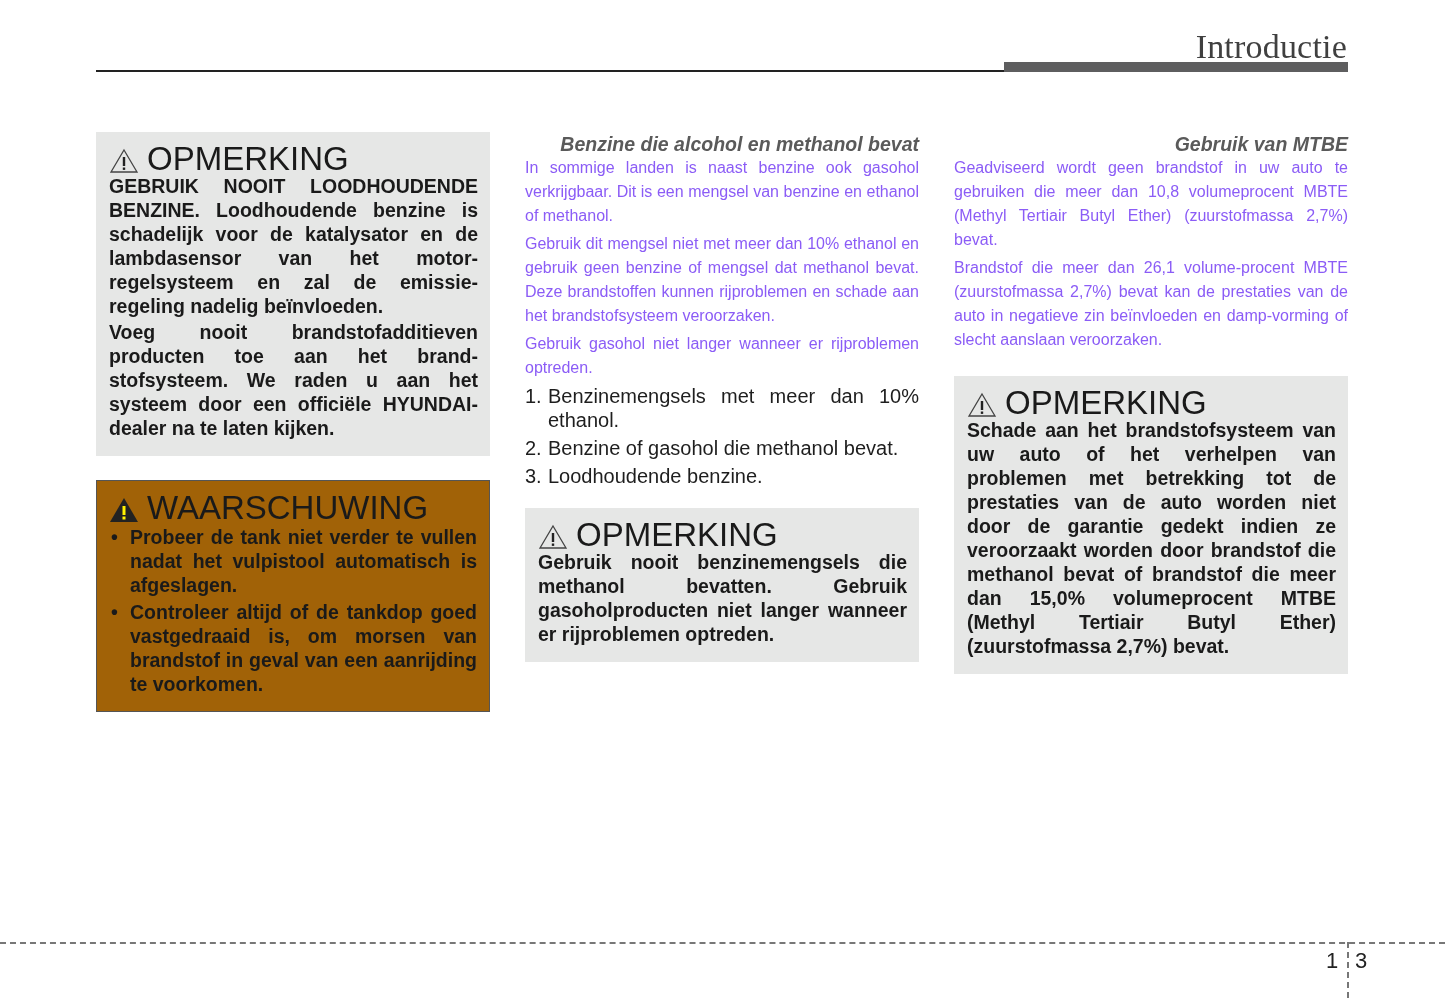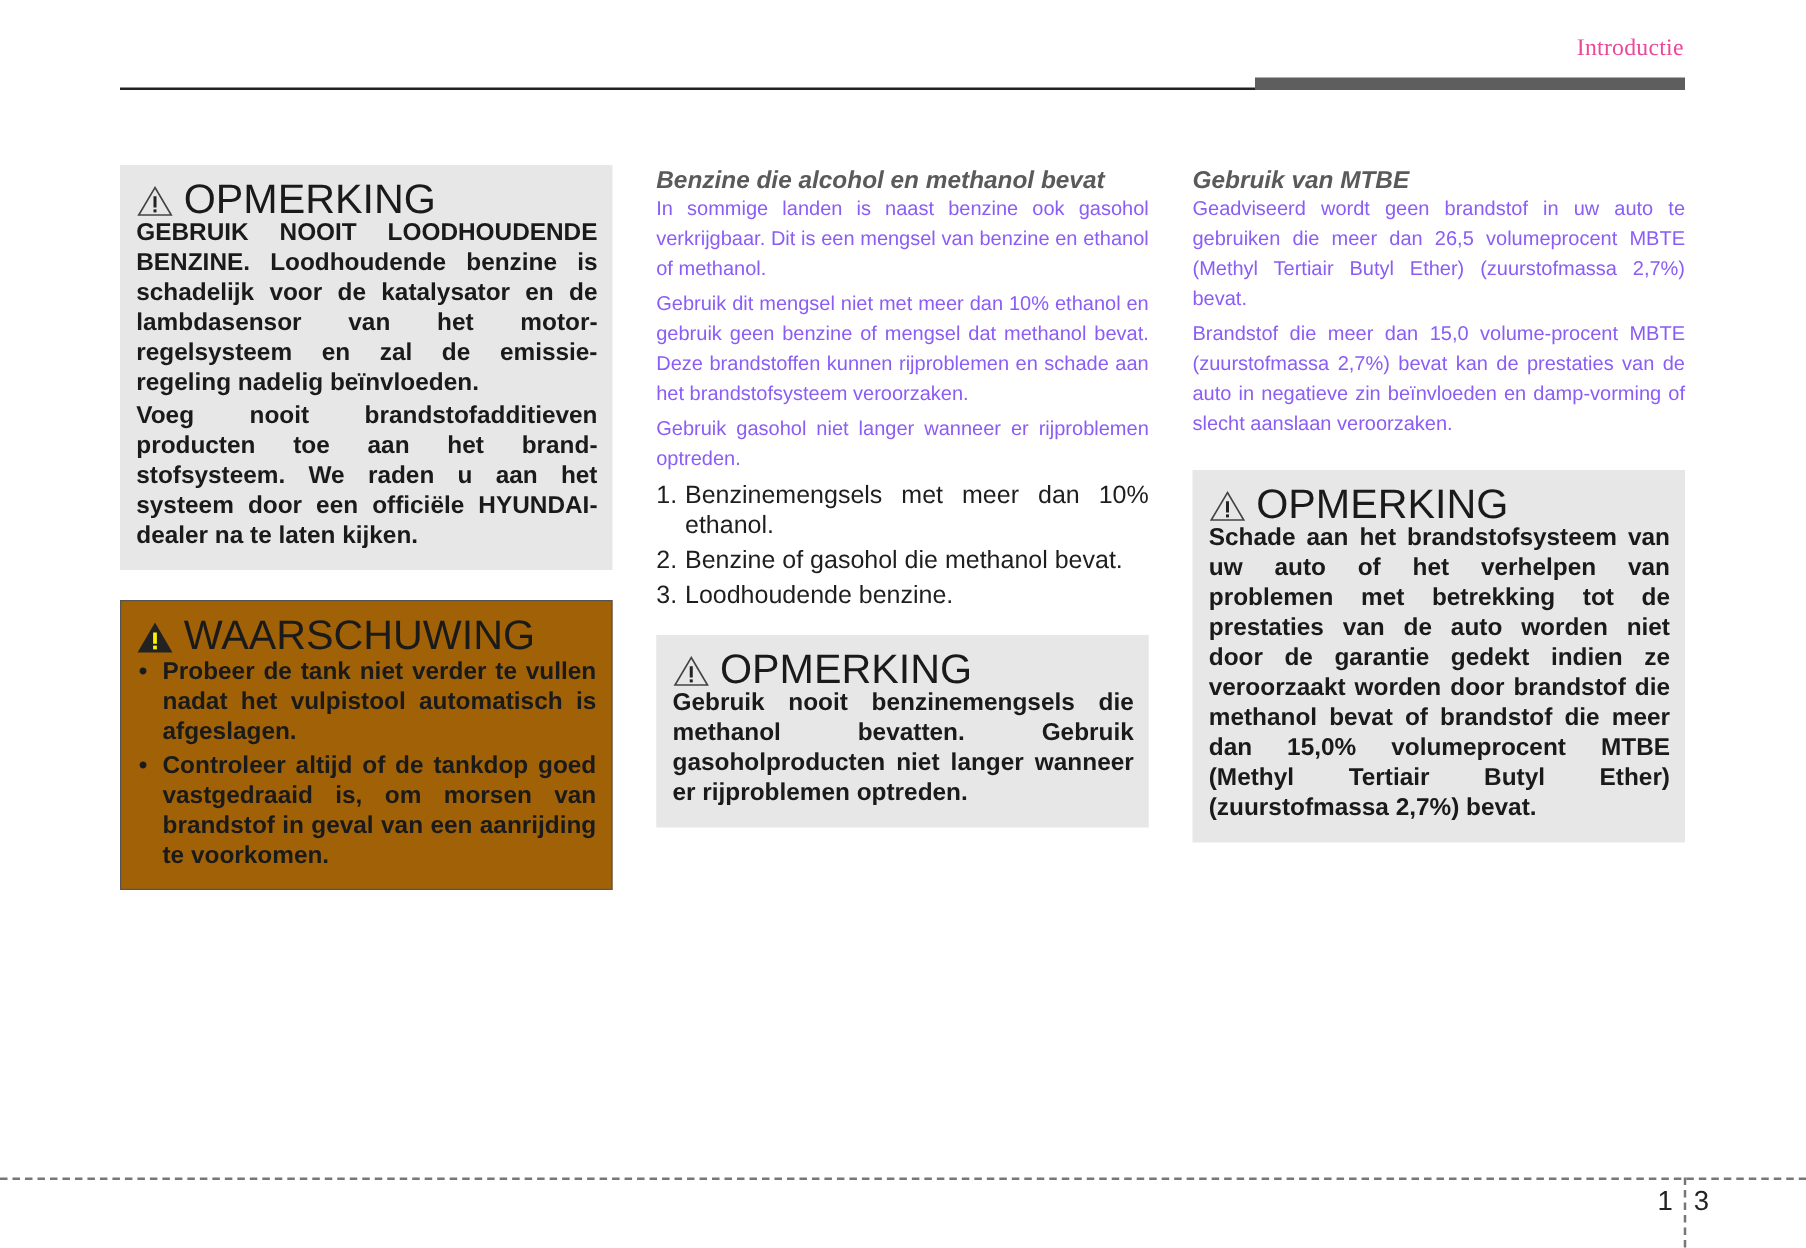--- a/index.html
+++ b/index.html
@@ -1,39 +1,39 @@
 <!DOCTYPE html>
 <html><head>
 <meta charset="utf-8">
 <style>
   html, body { margin: 0; padding: 0; background: #ffffff; }
   body { width: 1445px; height: 998px; position: relative; overflow: hidden;
          font-family: "Liberation Sans", sans-serif; color: #1a1a1a; }
   .header-title { position: absolute; right: 98px; top: 28px;
-                  font-family: "Liberation Serif", serif; font-size: 19px; color: #ec4899; letter-spacing: 0.2px; }
+                  font-family: "Liberation Serif", serif; font-size: 34px; color: #404040; letter-spacing: 0.2px; }
   .header-rule { position: absolute; left: 96px; top: 70px; width: 910px; height: 2px; background: #222; }
   .header-bar { position: absolute; left: 1004px; top: 62px; width: 344px; height: 10px; background: #5e5e5f; }
 
   .col { position: absolute; top: 132px; width: 394px; }
   .col1 { left: 96px; }
   .col2 { left: 525px; }
   .col3 { left: 954px; }
 
   .note { background: #e6e7e6; padding: 12px 12px 14px 13px; margin-bottom: 24px; }
   .note-head { display: flex; align-items: flex-end; font-weight: normal; font-size: 33px; line-height: 30px; margin-bottom: 0px; }
   .note-head svg { margin-right: 8px; }
   .note-body p { margin: 0 0 2px 0; font-weight: bold; font-size: 19.5px; line-height: 24px; text-align: justify; }
 
   .warn { background: #a16207; border: 1.5px solid #555; padding: 12px 12px 12px 12px; }
   .warn .note-head { margin-bottom: 2px; }
   .warn ul { list-style: none; margin: 0; padding: 0; }
   .warn li { position: relative; padding-left: 21px; font-weight: bold; font-size: 19.5px; line-height: 24px; text-align: justify; margin-bottom: 3px; }
   .warn li .bullet { position: absolute; left: 2px; top: 0; }
 
-  .sub-head { font-weight: bold; font-style: italic; font-size: 19.5px; line-height: 24px; color: #5a5a5a; margin: 0; }
+  .sub-head { font-weight: bold; font-style: italic; font-size: 19.5px; line-height: 24px; color: #5a5a5a; margin: 0; text-align: right; }
   .para { font-size: 16px; line-height: 24px; margin: 0 0 4px 0; text-align: justify; color: #8b5cf6; }
   ol.numlist { list-style: none; margin: 0 0 20px 0; padding: 0; }
   ol.numlist li { position: relative; padding-left: 23px; font-size: 20px; line-height: 24px; margin-bottom: 4px; text-align: justify; color: #1e1e1e; }
   ol.numlist li .num { position: absolute; left: 0; top: 0; }
 
   .footer-dash { position: absolute; left: 0; top: 942px; width: 1445px; border-top: 2px dashed #777; }
   .footer-vdash { position: absolute; left: 1347px; top: 942px; height: 56px; border-left: 2px dashed #777; }
   .page-chapter { position: absolute; left: 1326px; top: 948px; font-size: 22px; color: #222; }
   .page-num { position: absolute; left: 1355px; top: 948px; font-size: 22px; color: #222; }
 </style>
@@ -98,22 +98,22 @@
       <span>OPMERKING</span>
     </div>
     <div class="note-body">
       <p>Gebruik nooit benzinemengsels die methanol bevatten. Gebruik gasoholproducten niet langer wanneer er rijproblemen optreden.</p>
     </div>
   </div>
 </div>
 
 <div class="col col3">
   <p class="sub-head">Gebruik van MTBE</p>
-  <p class="para">Geadviseerd wordt geen brandstof in uw auto te gebruiken die meer dan 26,5 volumeprocent MBTE (Methyl Tertiair Butyl Ether) (zuurstofmassa 2,7%) bevat.</p>
-  <p class="para" style="margin-bottom:24px;">Brandstof die meer dan 15,0 volume-procent MBTE (zuurstofmassa 2,7%) bevat kan de prestaties van de auto in negatieve zin beïnvloeden en damp-vorming of slecht aanslaan veroorzaken.</p>
+  <p class="para">Geadviseerd wordt geen brandstof in uw auto te gebruiken die meer dan 10,8 volumeprocent MBTE (Methyl Tertiair Butyl Ether) (zuurstofmassa 2,7%) bevat.</p>
+  <p class="para" style="margin-bottom:24px;">Brandstof die meer dan 26,1 volume-procent MBTE (zuurstofmassa 2,7%) bevat kan de prestaties van de auto in negatieve zin beïnvloeden en damp-vorming of slecht aanslaan veroorzaken.</p>
   <div class="note">
     <div class="note-head">
       <svg width="30" height="26" viewBox="0 0 30 26">
           <path d="M15 2 L28 24 L2 24 Z" fill="none" stroke="#444" stroke-width="1.3"></path>
           <rect x="13.8" y="9" width="2.4" height="9" fill="#222"></rect>
           <rect x="13.8" y="19.5" width="2.4" height="2.4" fill="#222"></rect>
         </svg>
       <span>OPMERKING</span>
     </div>
     <div class="note-body">

